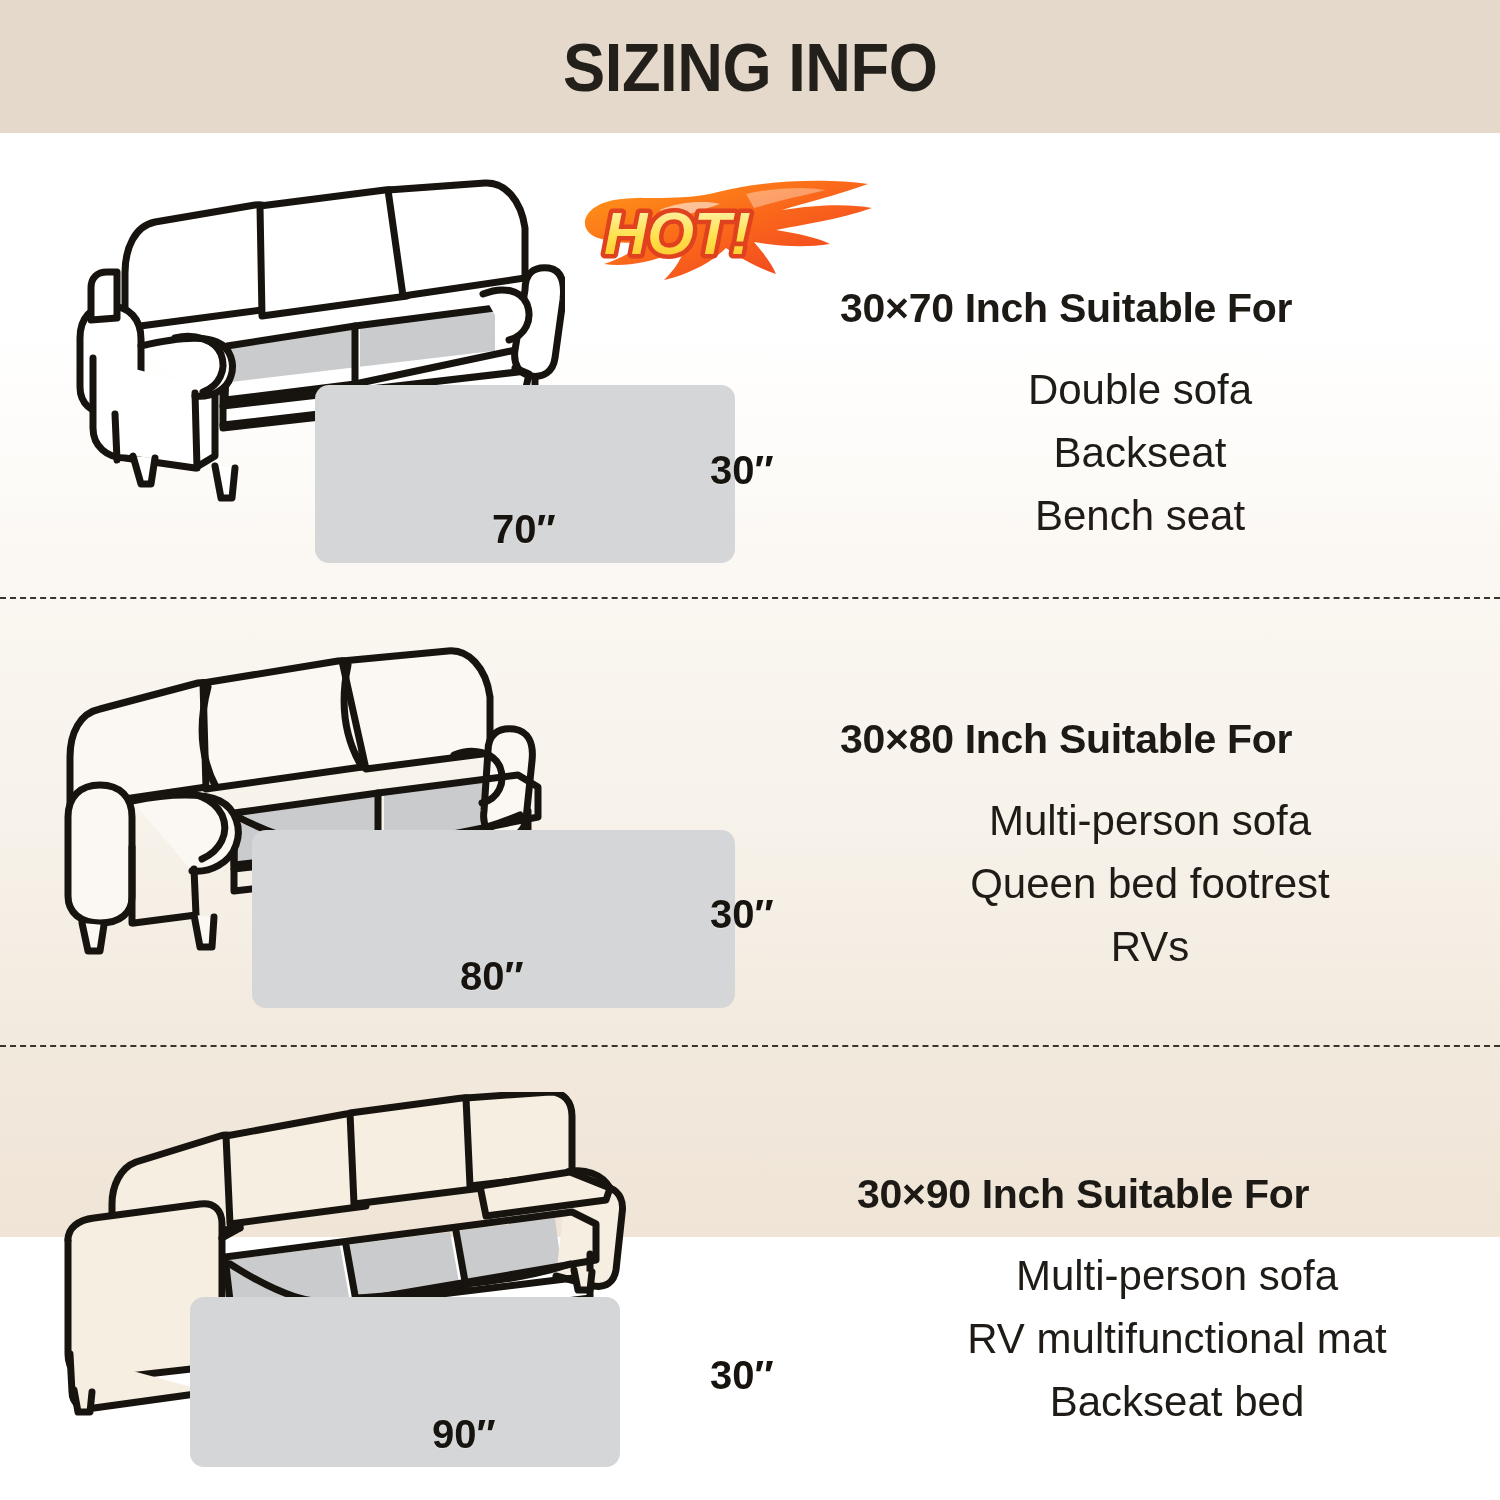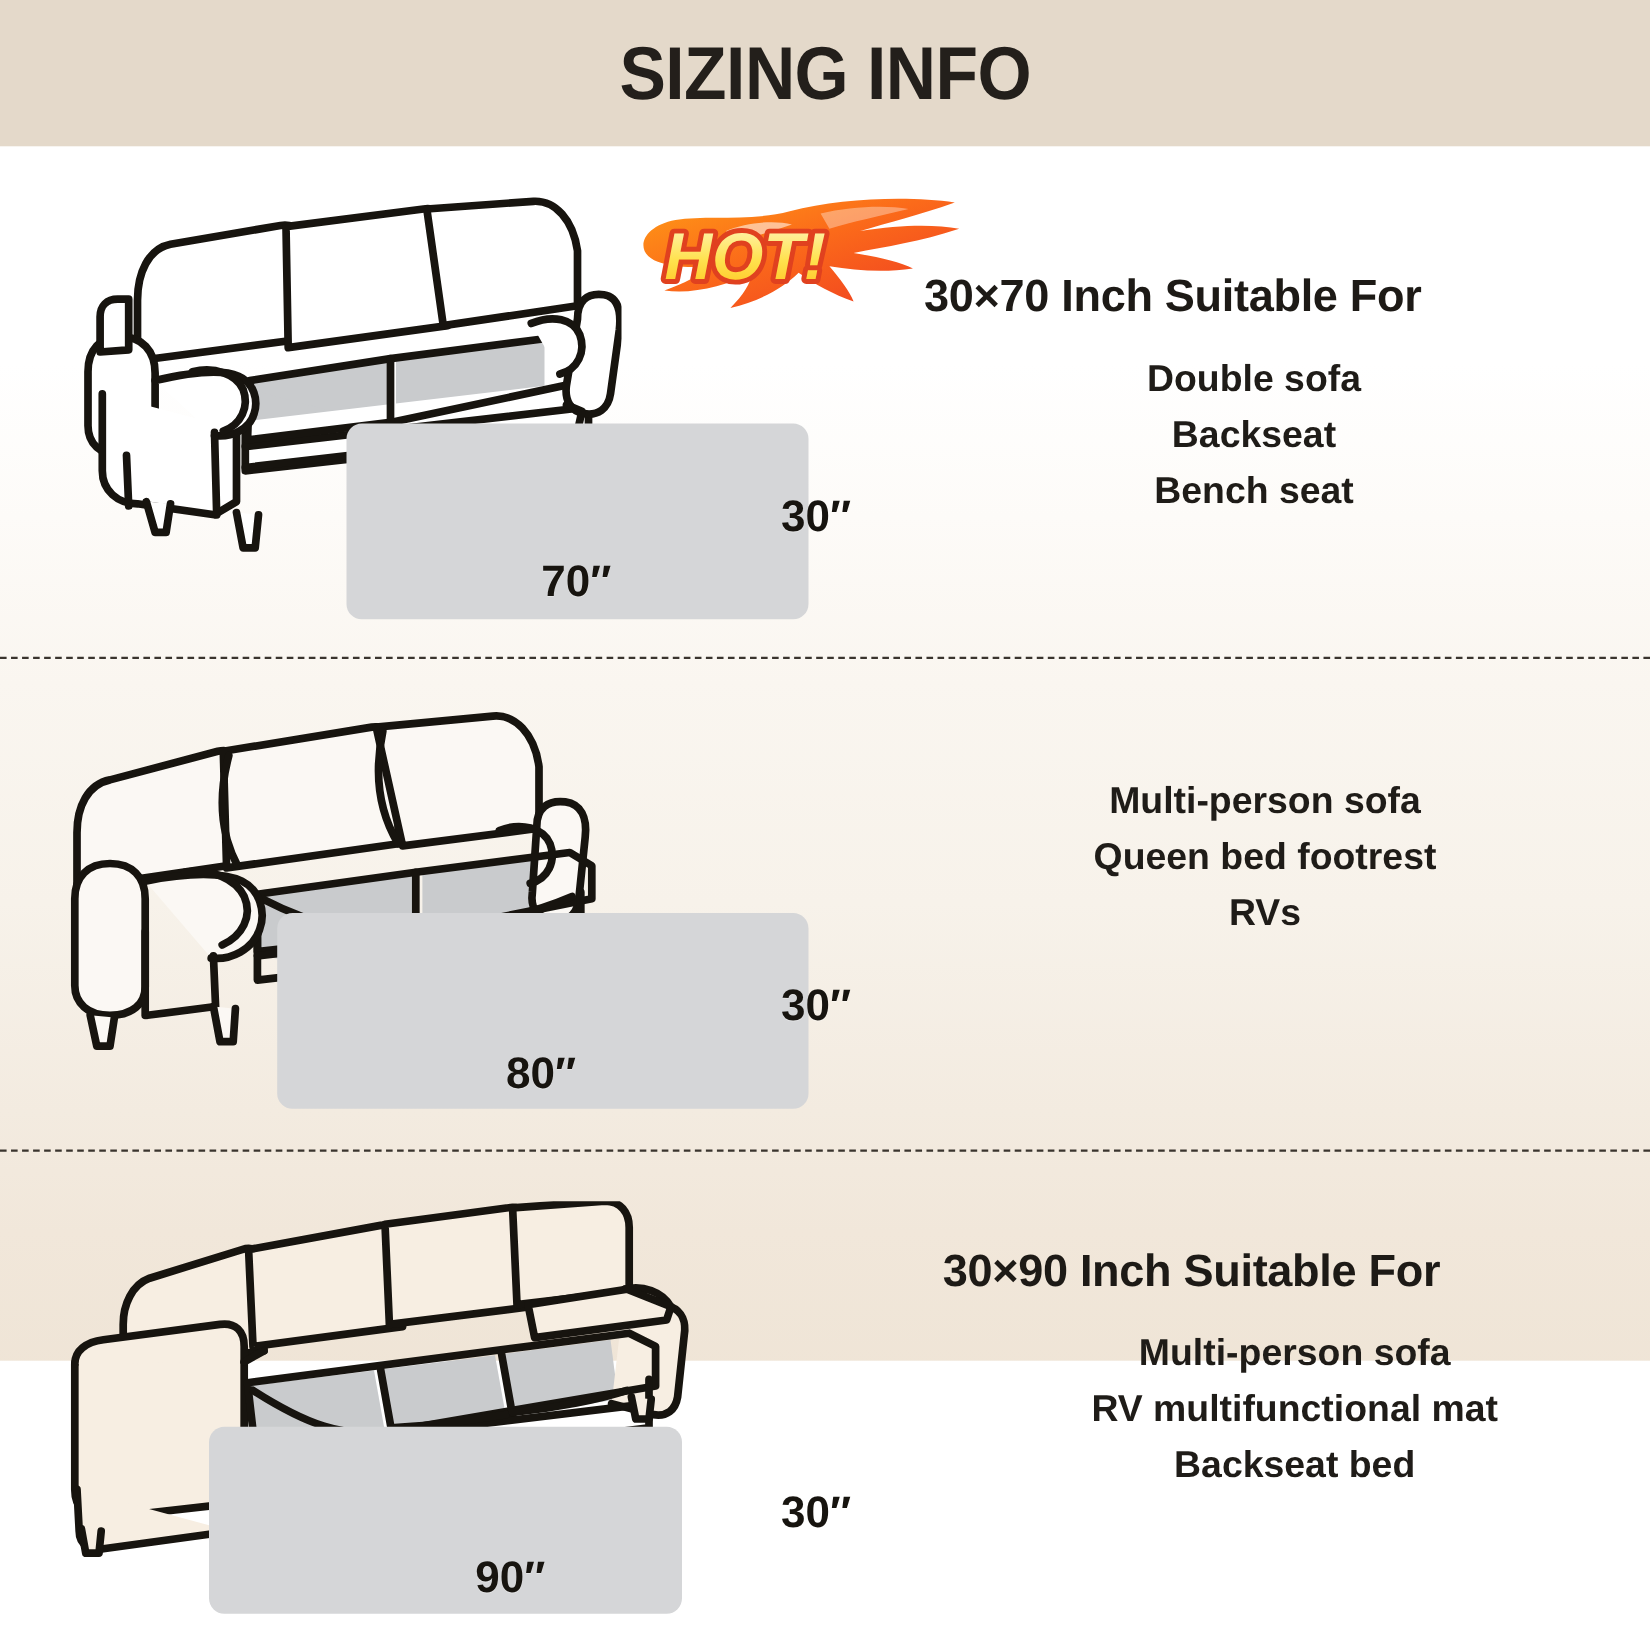--- a/index.html
+++ b/index.html
@@ -56,33 +56,33 @@
   }
   .dim-label {
     position:absolute;
     font-size:40px; font-weight:bold; color:#17140f;
     font-family:"Liberation Sans", sans-serif;
     white-space:nowrap;
     text-shadow:0 1px 0 rgba(255,255,255,0.35);
   }
 
   
-  .info-col { position:absolute; }
+  .info-col { position:absolute;margin-top:39px; }
   .info-heading {
     font-size:41px; font-weight:bold; color:#1d1a16;
     font-family:"Liberation Sans", sans-serif;
     white-space:nowrap;
     letter-spacing:-0.3px;
   }
   .info-list { margin-top:26px; text-align:center; }
   .info-item {
-    font-size:34px; color:#1f1c18; line-height:1.50;
+    font-size:42px; color:#1f1c18; line-height:1.50;
     font-family:"Liberation Sans", sans-serif;
     white-space:nowrap;
-    font-weight:700;
+    font-weight:400;
   }
 
   
   .hot-badge { position:absolute; left:568px; top:176px; width:320px; height:120px; }
   .hot-badge svg { display:block; }
 </style>
 </head>
 <body>
 
 <div class="page">
@@ -211,20 +211,21 @@
           <path d="M146 268 L152 300 L164 300 L166 270" fill="#fbf8f4"></path>
         </g>
       </svg>
     </div>
 
     <div class="dim-rect" style="left:252px; top:231px; width:483px; height:178px;"></div>
     <div class="dim-label" style="left:460px; top:355px;">80″</div>
     <div class="dim-label" style="left:710px; top:293px;">30″</div>
 
     <div class="info-col" style="left:840px; top:78px; width:620px;">
+      <div class="info-heading">30×80 Inch Suitable For</div>
       <div class="info-list">
         <div class="info-item">Multi-person sofa</div>
         <div class="info-item">Queen bed footrest</div>
         <div class="info-item">RVs</div>
       </div>
     </div>
   </div>
 
   <div class="divider d2"></div>
 

